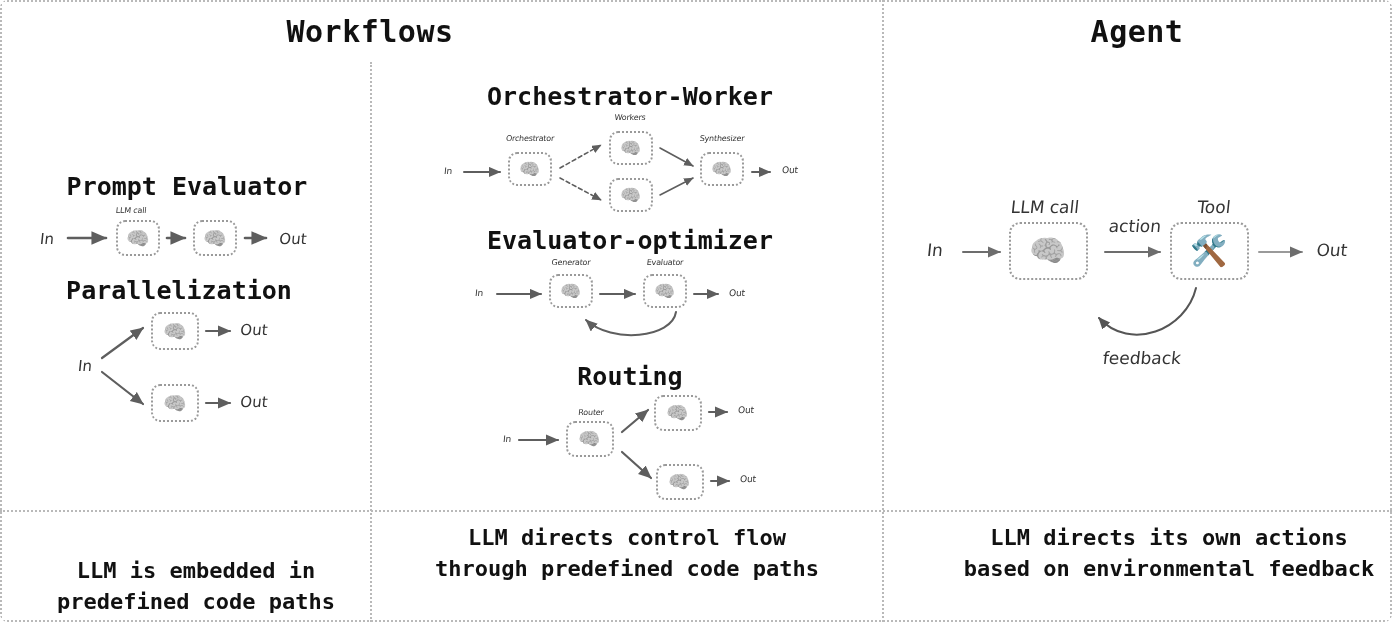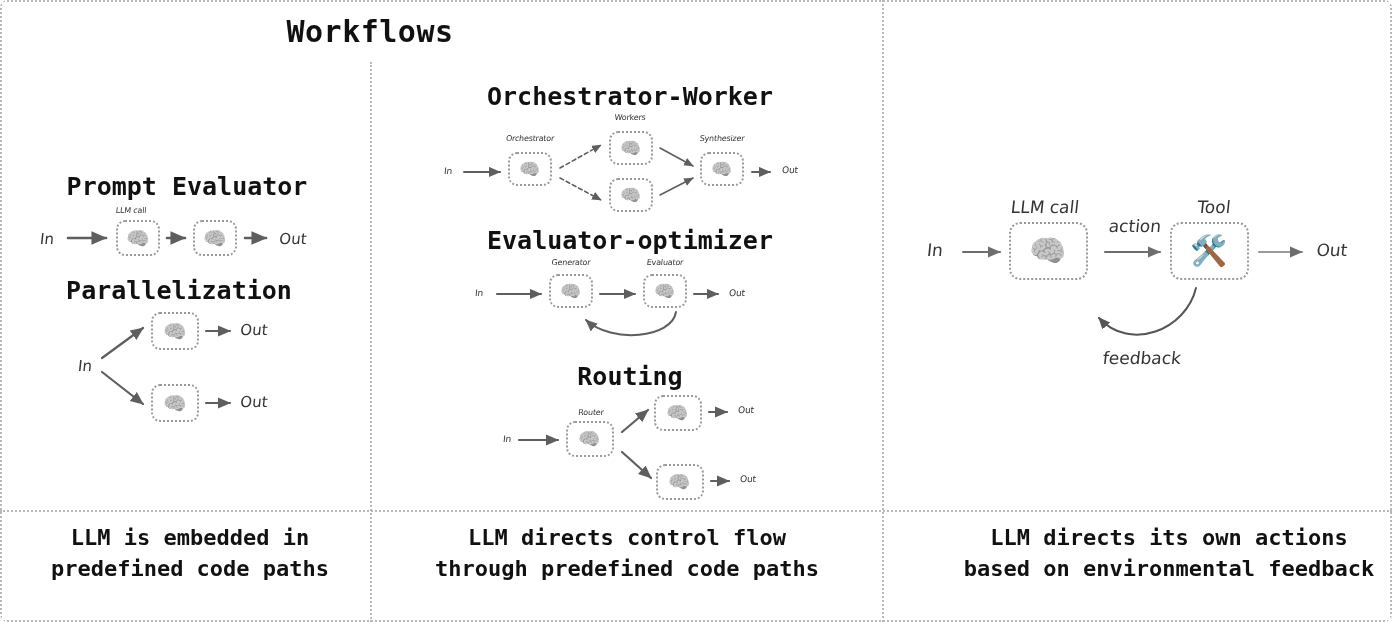--- a/index.html
+++ b/index.html
@@ -120,39 +120,40 @@
     position: absolute;
     top: 522px;
     font-family: "DejaVu Sans Mono", monospace;
     font-size: 22px;
     font-weight: 700;
     color: #111;
     line-height: 1.42;
     text-align: center;
     white-space: pre-line;
   }
-  #caption-left   { left: 6px;   width: 368px; }
+  #caption-left   { left: 12px;   width: 368px; margin-top: 33px; }
   #caption-middle { left: 372px; width: 510px; }
   #caption-right  { left: 916px; width: 506px; }
 </style>
 </head>
 <body>
 
 <div id="page">
 
   <div class="frame-edge" id="edge-top"></div>
   <div class="frame-edge" id="edge-bottom"></div>
   <div class="frame-edge" id="edge-left"></div>
   <div class="frame-edge" id="edge-right"></div>
 
   <div id="divider-v1"></div>
   <div id="divider-v2"></div>
   <div id="divider-h"></div>
 
   <div class="panel-title" id="title-workflows">Workflows</div>
+  <div class="panel-title" id="title-agent">Agent</div>
 
   <div class="pattern-title" style="left:22px; top:172px; width:330px;">Prompt Evaluator</div>
 
   <div class="hand-label mid" style="left:30px; top:230px; width:34px;">In</div>
 
   <div class="hand-label tiny" style="left:103px; top:206px; width:56px;">LLM call</div>
 
   <div class="node-box" style="left:116px; top:220px; width:44px; height:36px;">
     <span class="node-glyph" style="font-size:19px;">🧠</span>
   </div>

